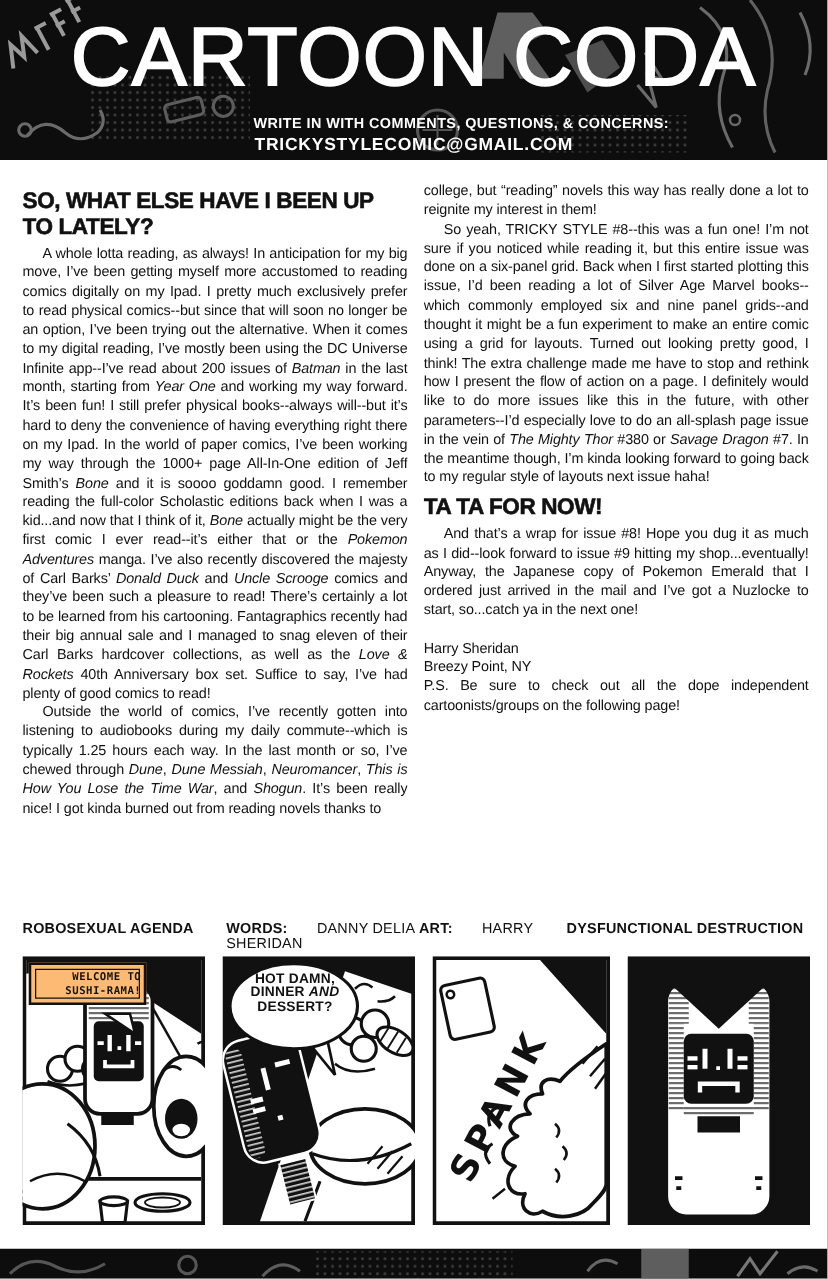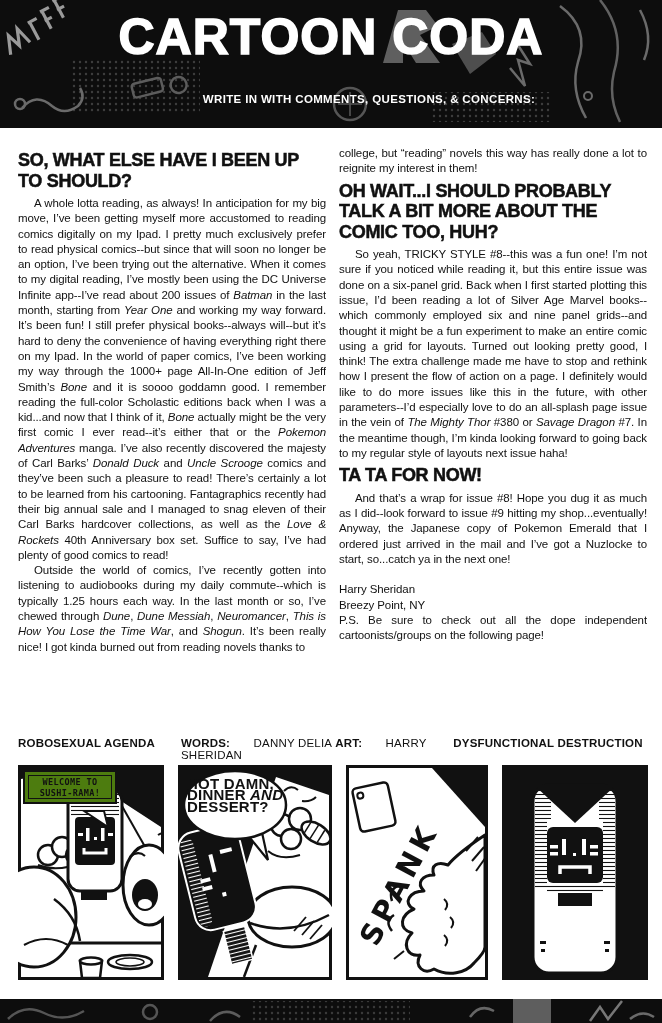--- a/index.html
+++ b/index.html
@@ -6,21 +6,21 @@
   .page{
     position:relative;width:662px;height:1023px;margin:0 auto;
     background:#ffffff;overflow:hidden;
     font-family:"Liberation Sans",sans-serif;color:#111;
   }
   
   .masthead{position:absolute;top:0;left:0;width:662px;height:128px;background:#0d0d0d;color:#fff;overflow:hidden;}
   .masthead .bgart{position:absolute;top:0;left:0;}
   .mast-title{
     position:absolute;top:12px;left:0;width:662px;text-align:center;margin:0;
-    font-size:50px;line-height:1;font-weight:bold;letter-spacing:1px;
+    font-size:66px;line-height:1;font-weight:normal;letter-spacing:1px;
     -webkit-text-stroke:1.5px #fff;white-space:nowrap;
   }
   .mast-sub{position:absolute;top:93px;left:0;width:662px;text-align:center;margin:0;
     font-size:11.5px;font-weight:bold;letter-spacing:.35px;padding-left:38px;}
   .mast-email{position:absolute;top:107px;left:0;width:662px;text-align:center;margin:0;
     font-size:14px;font-weight:bold;letter-spacing:.6px;}
   
   .letters{position:absolute;top:146px;left:18px;width:630px;display:flex;gap:13px;}
   .col{width:308px;height:604px;overflow:hidden;font-size:11.5px;line-height:15.3px;
     text-align:justify;letter-spacing:-0.1px;}
@@ -37,28 +37,28 @@
   .sh-left{width:163px;}
   .sh-center{flex:1;text-align:left;font-weight:bold;}
   .sh-center .plain{font-weight:normal;padding-left:20px;}
   .sh-right{width:200px;text-align:center;}
   .panels{display:flex;justify-content:space-between;margin-top:4px;}
   .panel{position:relative;height:215px;background:#fff;}
   .panel svg{position:absolute;top:0;left:0;width:100%;height:100%;}
   .p1{width:146px;}.p2{width:154px;}.p3{width:142px;}.p4{width:146px;}
   .cap{
     position:absolute;left:5px;top:5px;width:94px;box-sizing:border-box;
-    background:#4d7c0f;border:2.5px solid #111;outline:1.5px solid #111;outline-offset:-6px;
-    padding:5px 2px 4px;text-align:center;
+    background:#fdba74;border:2.5px solid #111;outline:1.5px solid #111;outline-offset:-6px;
+    padding:5px 2px 4px;text-align:right;
     font-family:"DejaVu Sans Mono",monospace;font-weight:bold;
     font-size:8.5px;line-height:10.5px;letter-spacing:.4px;
   }
   .balloon-text{
-    position:absolute;left:9px;top:13px;width:98px;
-    font-size:15px;line-height:11.4px;font-weight:bold;letter-spacing:.2px;
+    position:absolute;left:9px;top:13px;width:98px;text-align:center;
+    font-size:11px;line-height:11.4px;font-weight:bold;letter-spacing:.2px;
   }
   .sfx{
     position:absolute;left:-22px;top:102px;width:150px;text-align:center;
     transform:rotate(-62deg);
     font-family:"DejaVu Sans",sans-serif;font-weight:bold;
     font-size:29px;letter-spacing:5px;
   }
   
   .footer{position:absolute;left:0;bottom:0;width:662px;height:24px;background:#0d0d0d;overflow:hidden;}
 </style>
@@ -95,31 +95,31 @@
         <path d="M516,42 l14,22 -12,-4 7,26 -15,-18" stroke="#6a6a6a" stroke-width="2.5" fill="none"></path>
         <path d="M560,6 q30,22 18,56 q-8,28 8,56" stroke="#6a6a6a" stroke-width="2.5" fill="none"></path>
         <path d="M600,0 q26,32 14,72 q-6,26 6,50" stroke="#616161" stroke-width="2.5" fill="none"></path>
         <path d="M640,10 q14,26 4,50" stroke="#6a6a6a" stroke-width="2.5" fill="none"></path>
         <circle cx="588" cy="96" r="4" stroke="#6a6a6a" stroke-width="2" fill="none"></circle>
         <rect x="430" y="92" width="120" height="30" fill="url(#hdots)"></rect>
       </g>
     </svg>
     <h1 class="mast-title">CARTOON CODA</h1>
     <p class="mast-sub">WRITE IN WITH COMMENTS, QUESTIONS, &amp; CONCERNS:</p>
+    <p class="mast-email">TRICKYSTYLECOMIC@GMAIL.COM</p>
   </header>
 
   <main class="letters">
     <div class="col">
-      <h2>SO, WHAT ELSE HAVE I BEEN UP TO SHOULD?</h2>
+      <h2>SO, WHAT ELSE HAVE I BEEN UP TO LATELY?</h2>
       <p class="indent">A whole lotta reading, as always! In anticipation for my big move, I’ve been getting myself more accustomed to reading comics digitally on my Ipad. I pretty much exclusively prefer to read physical comics--but since that will soon no longer be an option, I’ve been trying out the alternative. When it comes to my digital reading, I’ve mostly been using the DC Universe Infinite app--I’ve read about 200 issues of <i>Batman</i> in the last month, starting from <i>Year One</i> and working my way forward. It’s been fun! I still prefer physical books--always will--but it’s hard to deny the convenience of having everything right there on my Ipad. In the world of paper comics, I’ve been working my way through the 1000+ page All-In-One edition of Jeff Smith’s <i>Bone</i> and it is soooo goddamn good. I remember reading the full-color Scholastic editions back when I was a kid...and now that I think of it, <i>Bone</i> actually might be the very first comic I ever read--it’s either that or the <i>Pokemon Adventures</i> manga. I’ve also recently discovered the majesty of Carl Barks’ <i>Donald Duck</i> and <i>Uncle Scrooge</i> comics and they’ve been such a pleasure to read! There’s certainly a lot to be learned from his cartooning. Fantagraphics recently had their big annual sale and I managed to snag eleven of their Carl Barks hardcover collections, as well as the <i>Love &amp; Rockets</i> 40th Anniversary box set. Suffice to say, I’ve had plenty of good comics to read!</p>
       <p class="indent">Outside the world of comics, I’ve recently gotten into listening to audiobooks during my daily commute--which is typically 1.25 hours each way. In the last month or so, I’ve chewed through <i>Dune</i>, <i>Dune Messiah</i>, <i>Neuromancer</i>, <i>This is How You Lose the Time War</i>, and <i>Shogun</i>. It’s been really nice! I got kinda burned out from reading novels thanks to</p>
     </div>
     <div class="col">
       <p>college, but “reading” novels this way has really done a lot to reignite my interest in them!</p>
-      <h2>OH WAIT...I SHOULD PROBABLY TALK A BIT MORE ABOUT THE COMIC TOO, HUH?</h2>
       <p class="indent">So yeah, TRICKY STYLE #8--this was a fun one! I’m not sure if you noticed while reading it, but this entire issue was done on a six-panel grid. Back when I first started plotting this issue, I’d been reading a lot of Silver Age Marvel books--which commonly employed six and nine panel grids--and thought it might be a fun experiment to make an entire comic using a grid for layouts. Turned out looking pretty good, I think! The extra challenge made me have to stop and rethink how I present the flow of action on a page. I definitely would like to do more issues like this in the future, with other parameters--I’d especially love to do an all-splash page issue in the vein of <i>The Mighty Thor</i> #380 or <i>Savage Dragon</i> #7. In the meantime though, I’m kinda looking forward to going back to my regular style of layouts next issue haha!</p>
       <h2>TA TA FOR NOW!</h2>
       <p class="indent">And that’s a wrap for issue #8! Hope you dug it as much as I did--look forward to issue #9 hitting my shop...eventually! Anyway, the Japanese copy of Pokemon Emerald that I ordered just arrived in the mail and I’ve got a Nuzlocke to start, so...catch ya in the next one!</p>
       <div class="sig-block">
         <p>Harry Sheridan</p>
         <p>Breezy Point, NY</p>
       </div>
       <p class="ps">P.S. Be sure to check out all the dope independent cartoonists/groups on the following page!</p>
     </div>
   </main>

